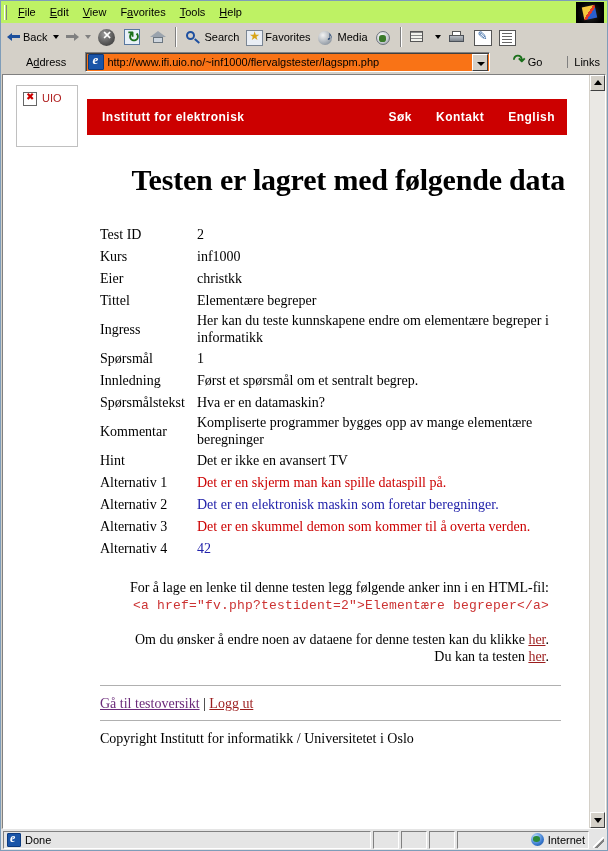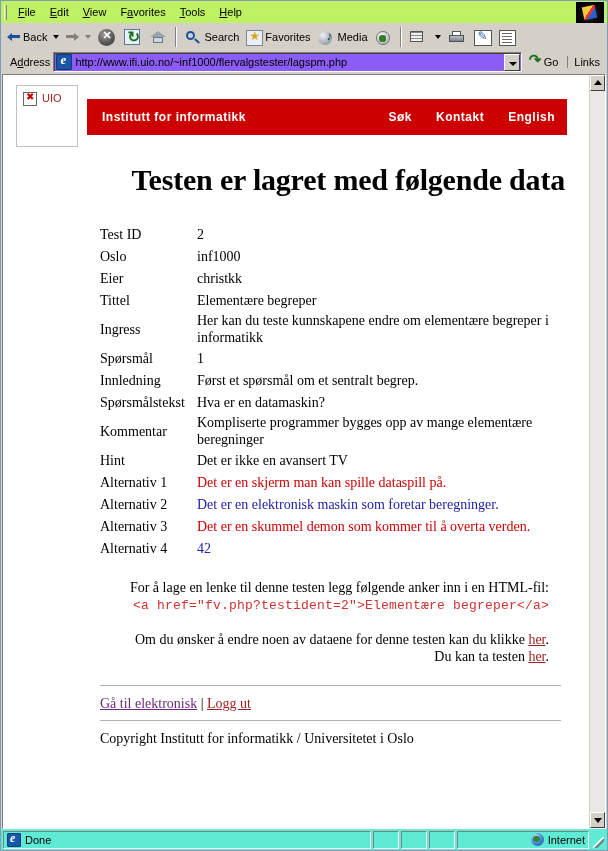--- a/index.html
+++ b/index.html
@@ -128,25 +128,25 @@
   .ico-print:before{content:"";position:absolute;left:1px;top:5px;width:15px;height:7px;background:linear-gradient(#b9bec4,#7d848c);border:1px solid #4a5058;box-sizing:border-box;}
   .ico-print:after{content:"";position:absolute;left:4px;top:1px;width:9px;height:5px;background:#fff;border:1px solid #555;box-sizing:border-box;}
   .ico-edit{width:18px;height:16px;margin:2px 0 0 1px;position:relative;background:#fff;border:1px solid #555;box-sizing:border-box;}
   .ico-edit:after{content:"\270E";position:absolute;left:3px;top:-2px;font-size:12px;color:#2a5fa0;}
   .ico-disc{width:17px;height:16px;margin:2px 0 0 1px;position:relative;background:#fff;border:1px solid #555;box-sizing:border-box;}
   .ico-disc:after{content:"";position:absolute;left:2px;top:2px;width:10px;height:0;border-top:1px solid #666;box-shadow:0 3px 0 #666,0 6px 0 #666,0 9px 0 #666;}
 
   
   .addrbar{
     height:24px;flex:0 0 24px;display:flex;align-items:center;
-    background:#d4d0c8;padding:0 3px;box-sizing:border-box;gap:3px;
+    background:#d4d0c8;padding:0 3px;box-sizing:border-box;gap:19px;
   }
   .addr-label{font-size:11px;color:#000;padding-left:3px;}
   .addr-box{
-    flex:1 1 auto;height:20px;background:#8b5cf6;
+    flex:1 1 auto;height:20px;background:#f97316;
     border:1px solid;border-color:#808080 #fff #fff #808080;
     box-shadow:inset 1px 1px 0 #404040;
     display:flex;align-items:center;box-sizing:border-box;position:relative;
   }
   .addr-favicon{
     width:16px;height:16px;flex:0 0 16px;margin:0 3px 0 2px;
     background:#1a55a8;border:1px solid #0b3a80;border-radius:1px;
     position:relative;box-sizing:border-box;
   }
   .addr-favicon:after{
@@ -258,21 +258,21 @@
   hr.rule{
     border:none;border-top:1px solid #b0b0b0;
     margin:20px 28px 0 97px;height:0;
   }
   .footlinks{padding-left:97px;margin-top:9px;font-size:14px;line-height:17px;}
   .copyright{padding-left:97px;margin-top:9px;font-size:14px;line-height:17px;}
 
   
   .statusbar{
     height:21px;flex:0 0 21px;display:flex;align-items:center;
-    background:#5eead4;padding:0 2px;box-sizing:border-box;gap:2px;
+    background:#e5e5e5;padding:0 2px;box-sizing:border-box;gap:2px;
   }
   .sb-pane{
     height:18px;border:1px solid;border-color:#808080 #fff #fff #808080;
     box-sizing:border-box;display:flex;align-items:center;padding:0 3px;gap:4px;
     font-size:11px;color:#000;
   }
   .sb-main{flex:1 1 auto;}
   .sb-small{width:26px;}
   .sb-zone{width:132px;justify-content:flex-end;}
   .sb-grip{
@@ -389,36 +389,36 @@
 
   <div class="viewport">
     <div class="page">
 
       <div class="hdr">
         <div class="logo-box">
           <span class="broken-img"></span>
           <span class="logo-alt">UIO</span>
         </div>
         <div class="banner">
-          <span class="b-title">Institutt for informatikk</span>
+          <span class="b-title">Institutt for elektronisk</span>
           <span class="b-link">Søk</span>
           <span class="b-link">Kontakt</span>
           <span class="b-link">English</span>
         </div>
       </div>
 
       <h1 class="page-title">Testen er lagret med følgende data</h1>
 
       <div class="tbl">
         <div class="row">
           <span class="lbl">Test ID</span>
           <span class="val">2</span>
         </div>
         <div class="row">
-          <span class="lbl">Oslo</span>
+          <span class="lbl">Kurs</span>
           <span class="val">inf1000</span>
         </div>
         <div class="row">
           <span class="lbl">Eier</span>
           <span class="val">christkk</span>
         </div>
         <div class="row">
           <span class="lbl">Tittel</span>
           <span class="val">Elementære begreper</span>
         </div>
@@ -470,21 +470,21 @@
       </div>
 
       <div class="body-txt para2">
         <span>Om du ønsker å endre noen av dataene for denne testen kan du klikke </span><a class="lnk" href="#">her</a><span>.</span><br>
         <span>Du kan ta testen </span><a class="lnk" href="#">her</a><span>.</span>
       </div>
 
       <hr class="rule">
 
       <div class="footlinks">
-        <a class="lnk-visited" href="#">Gå til elektronisk</a>
+        <a class="lnk-visited" href="#">Gå til testoversikt</a>
         <span>|</span>
         <a class="lnk" href="#">Logg ut</a>
       </div>
 
       <hr class="rule" style="margin-top:8px">
 
       <div class="copyright">Copyright Institutt for informatikk / Universitetet i Oslo</div>
     </div>
 
     <div class="vscroll">

